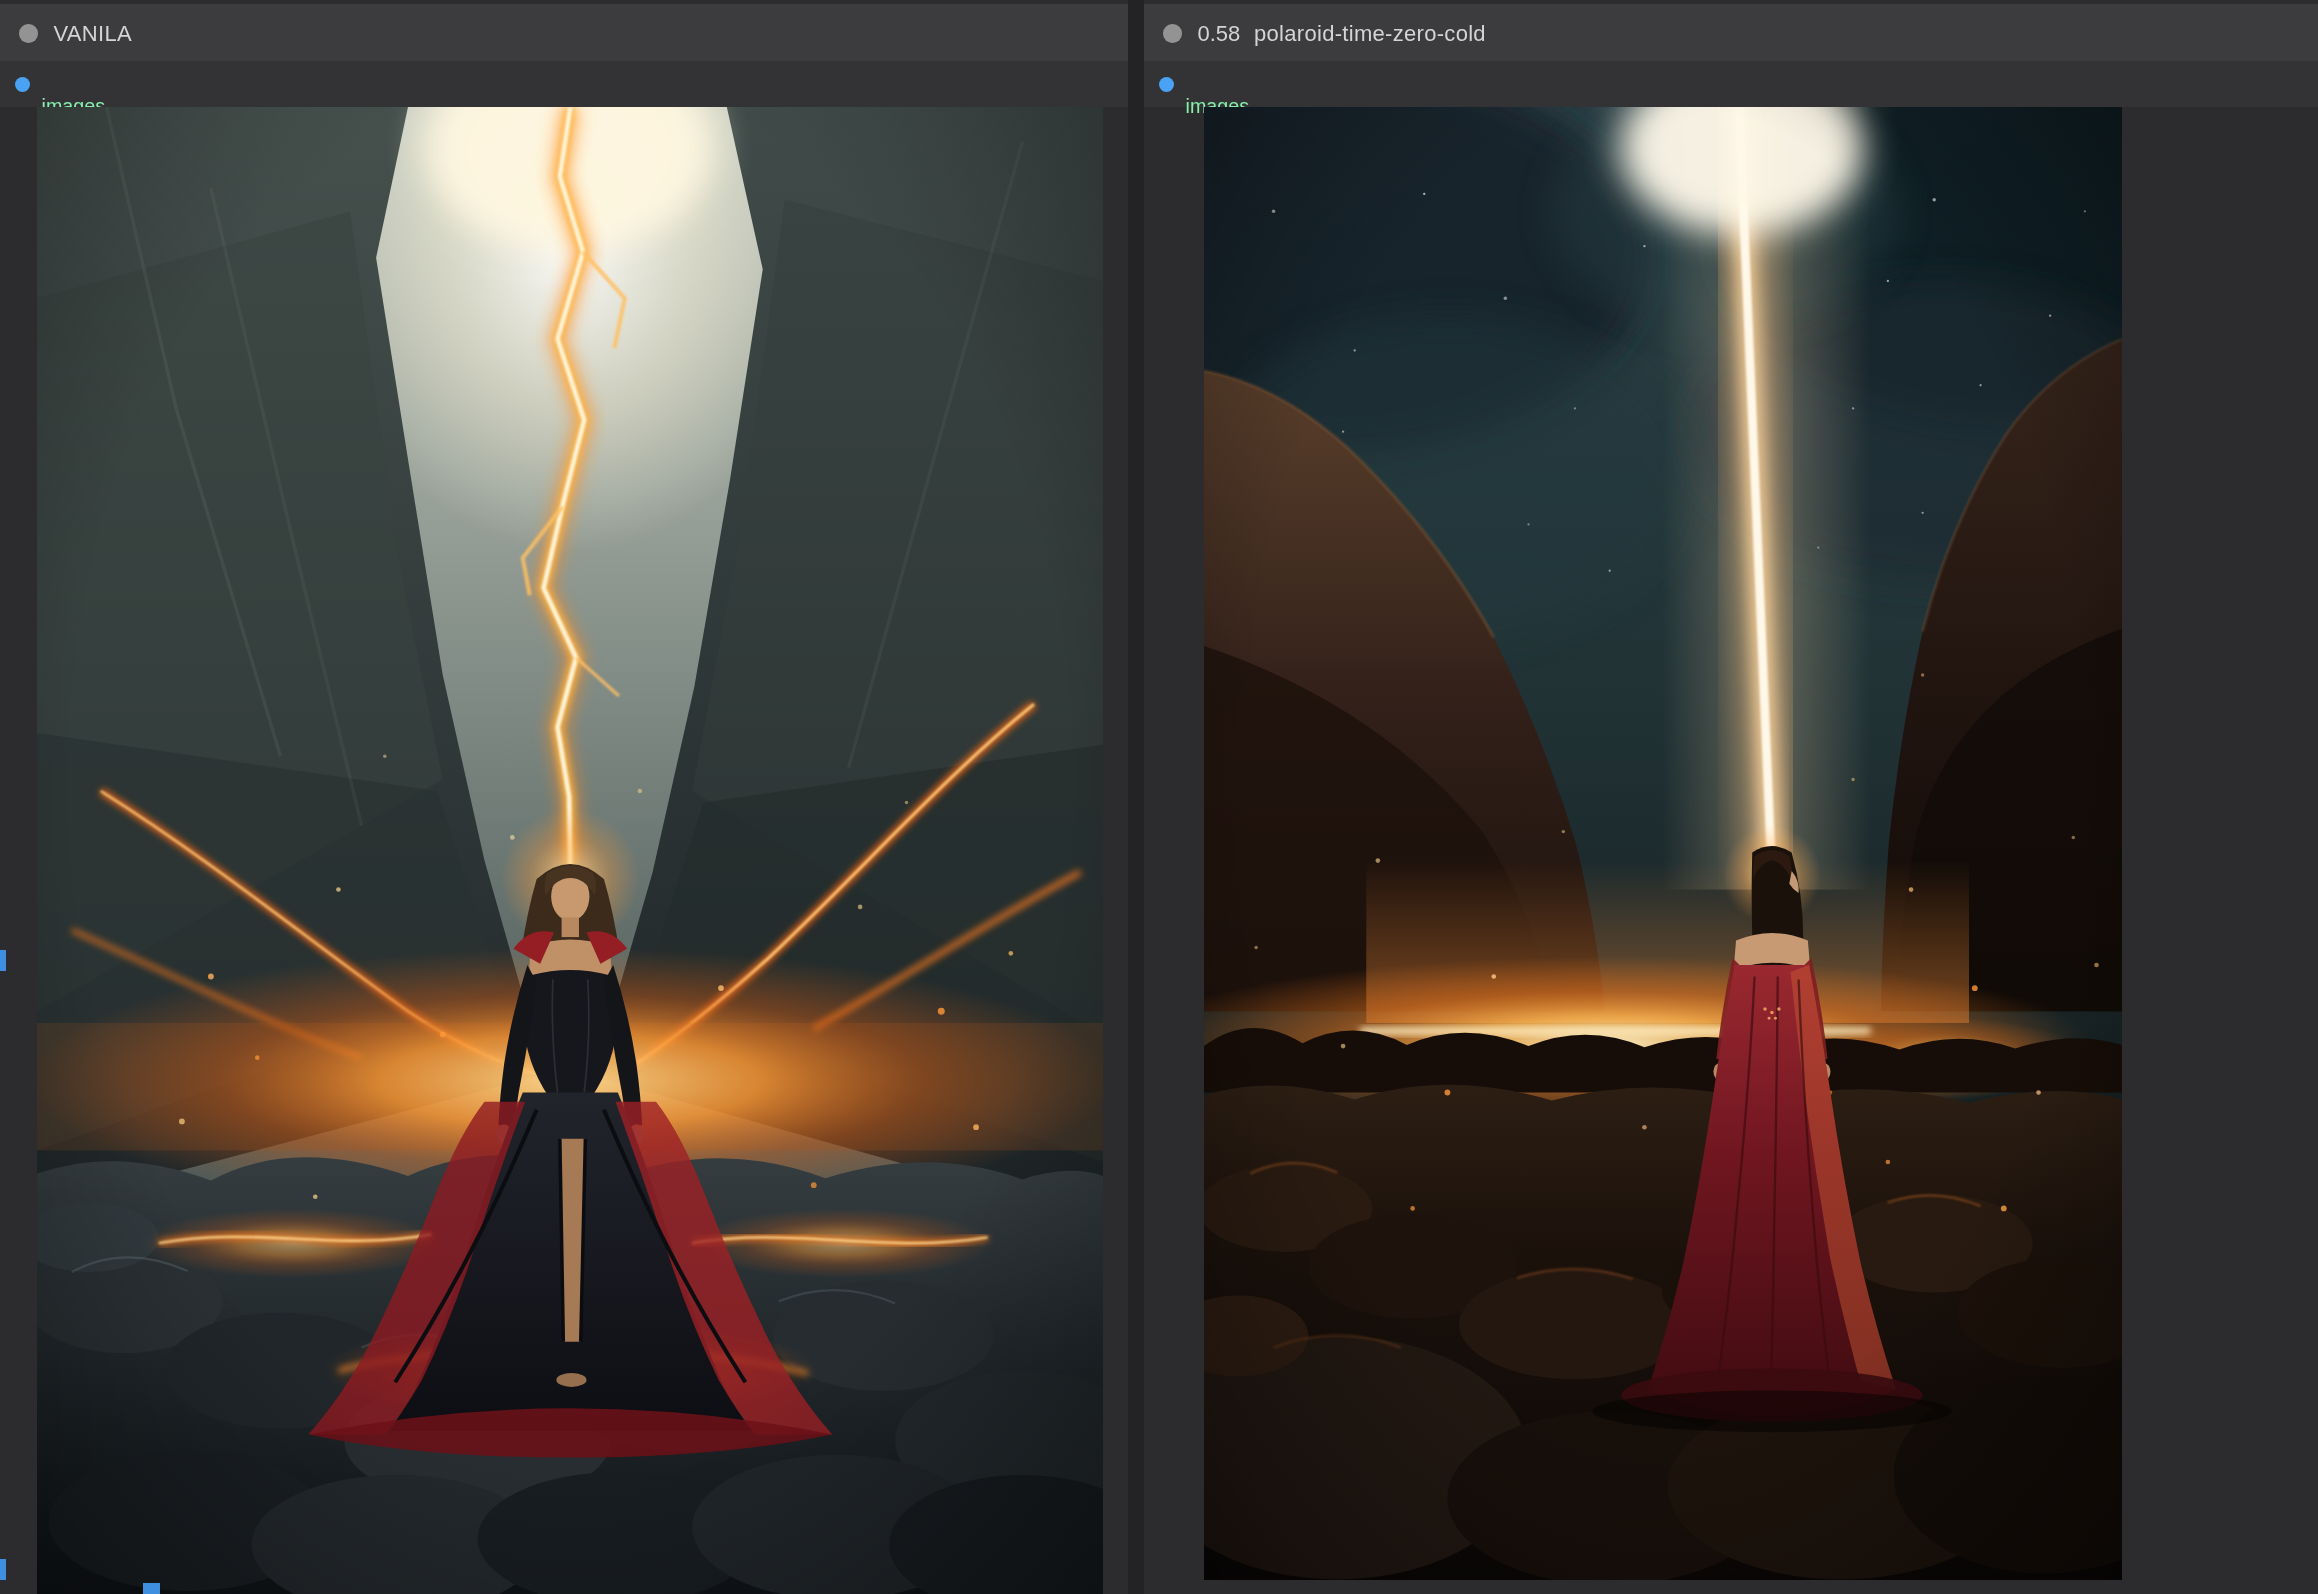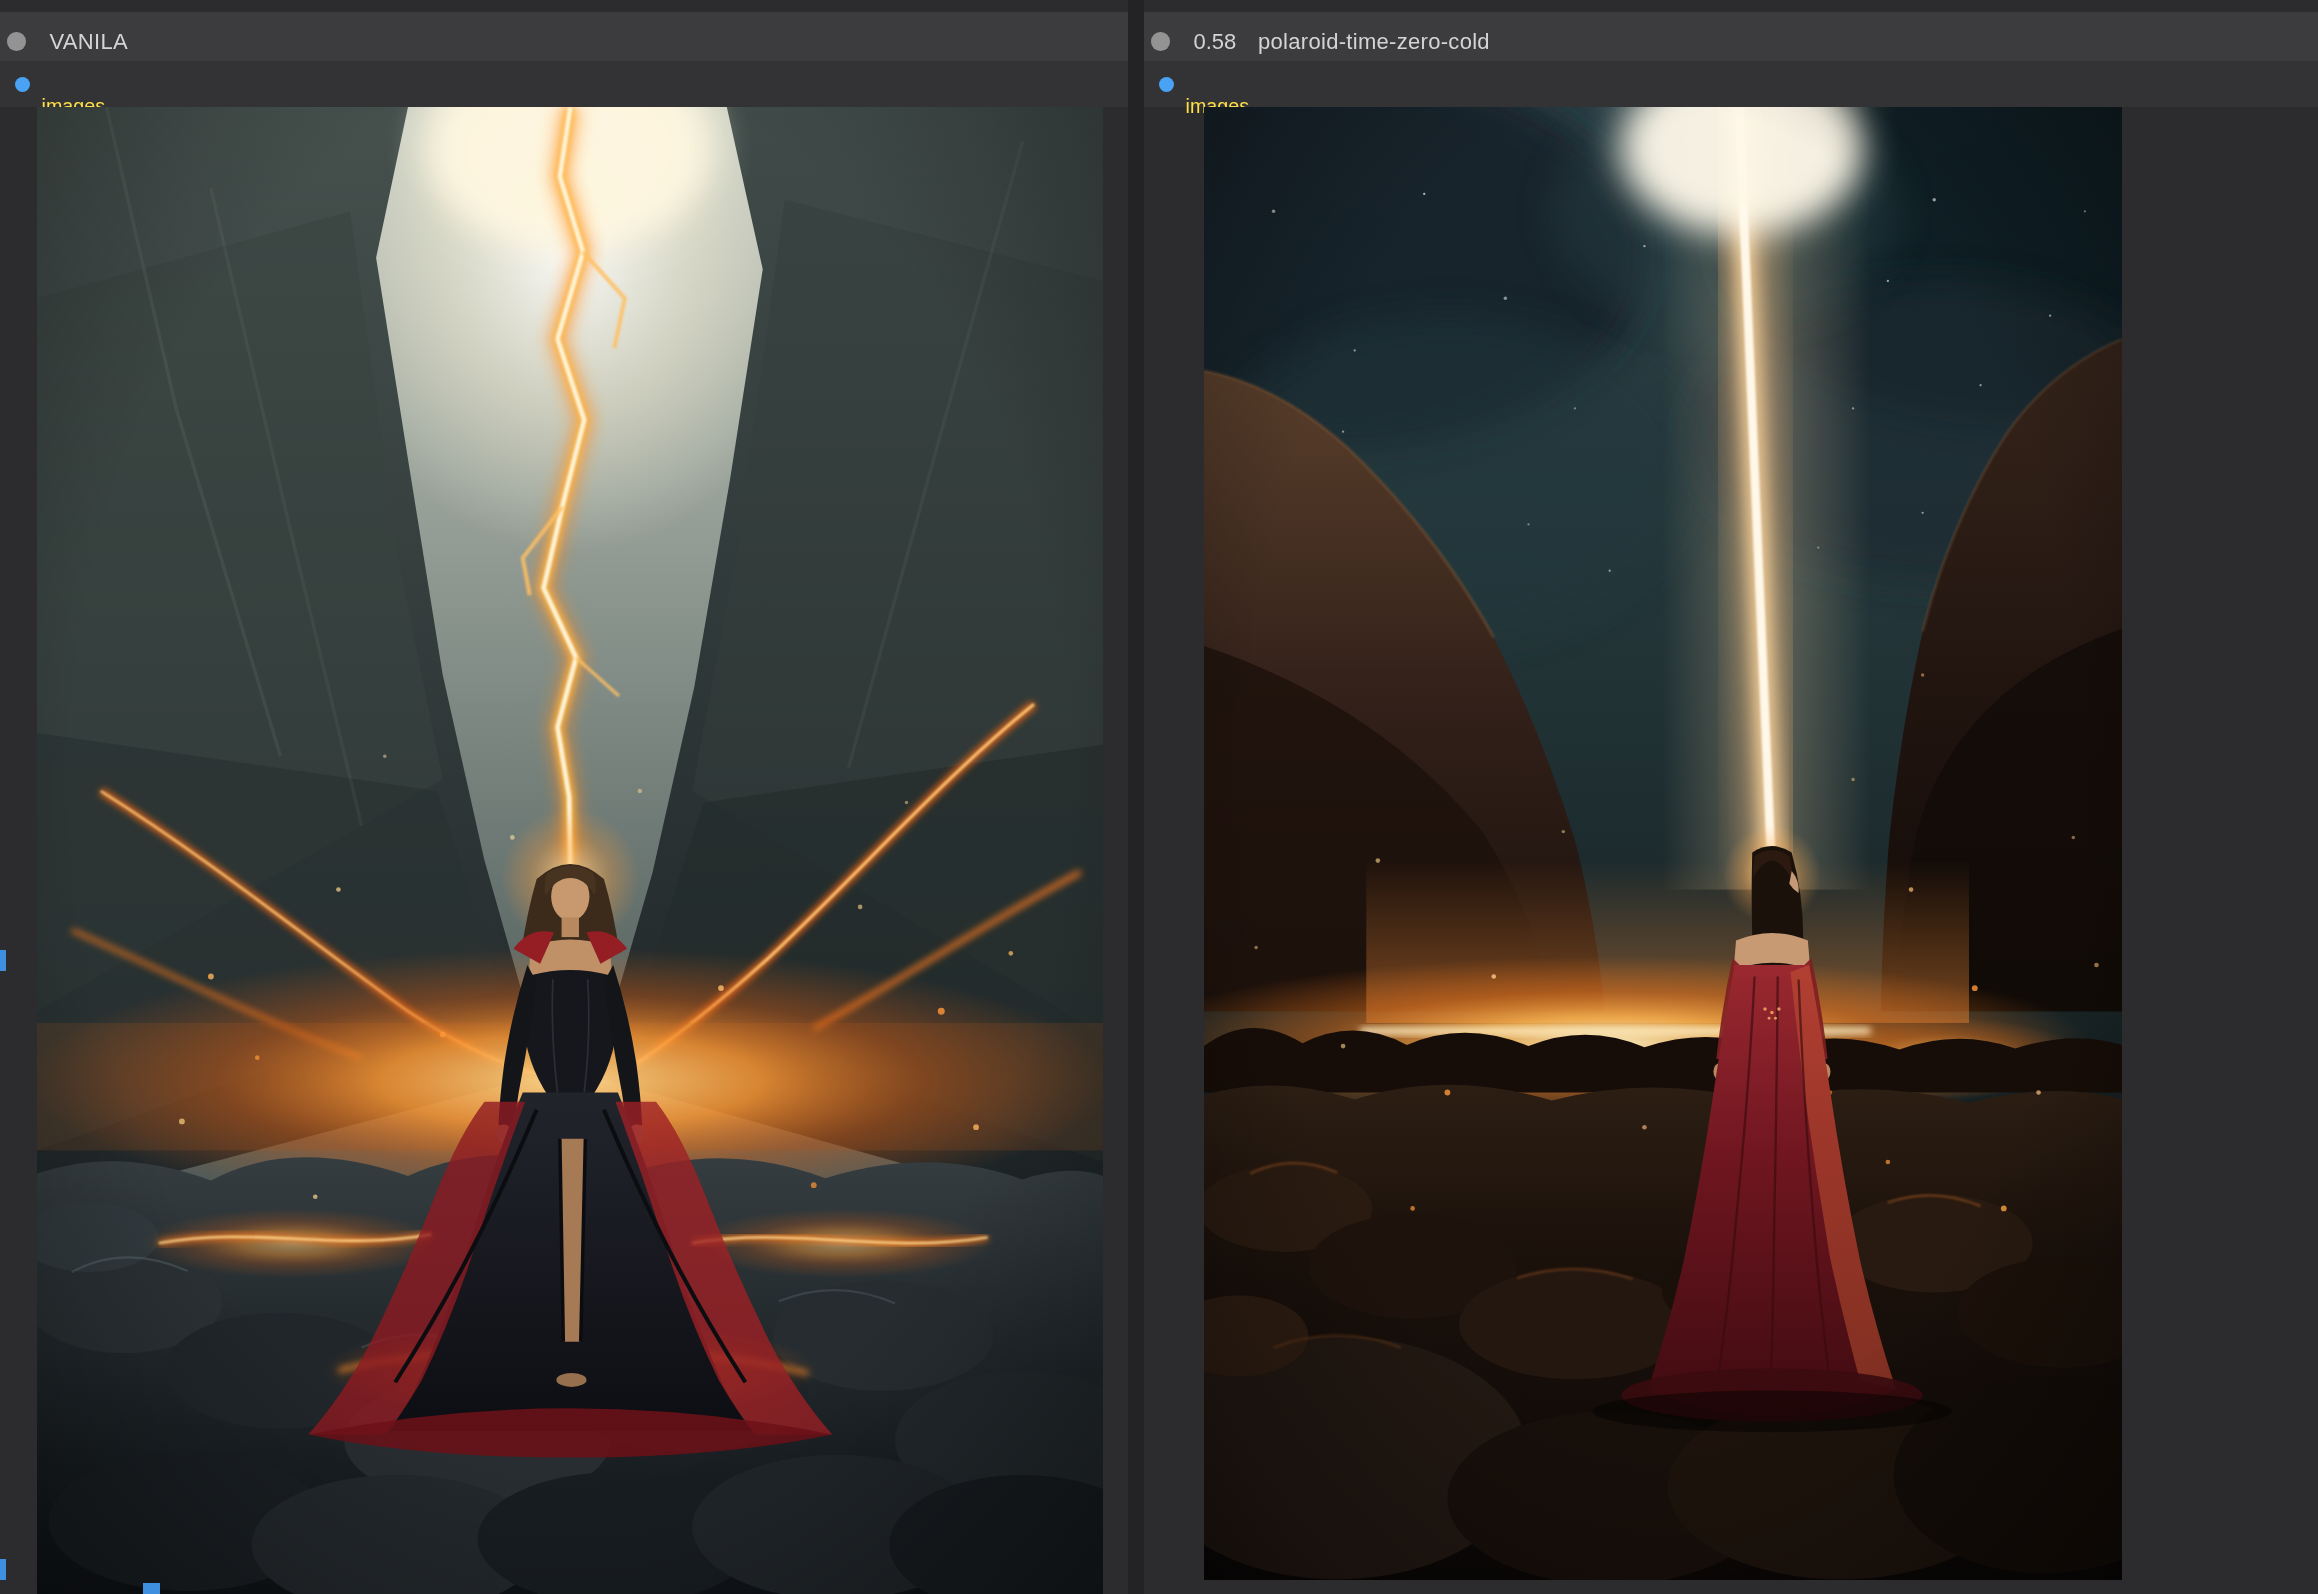--- a/index.html
+++ b/index.html
@@ -4,31 +4,31 @@
 <style>
   * { margin:0; padding:0; box-sizing:border-box; }
   html,body { width:2319px; height:1595px; background:#232325; font-family:"Liberation Sans",sans-serif; overflow:hidden; }
   .app { position:relative; width:2319px; height:1595px; }
 
   .panel { position:absolute; top:0; height:1595px; background:#2c2c2e; overflow:hidden; }
   .panel-left  { left:0; width:1128px; }
   .panel-right { left:1144px; width:1175px; }
   .divider { position:absolute; left:1128px; top:0; width:15.6px; height:1595px; background:#232325; }
 
-  .titlebar { position:absolute; top:12px; left:0; right:0; height:60px; background:#3c3c3e;
-              display:flex; align-items:center; padding-left:7px; gap:24px;
+  .titlebar { position:absolute; top:4px; left:0; right:0; height:60px; background:#3c3c3e;
+              display:flex; align-items:center; padding-left:19px; gap:16px;
               border-bottom:1.7px solid #2e2e30; }
   .title-text { font-size:22px; color:#d4d4d4; letter-spacing:0.3px; }
   .title-score { font-size:22px; color:#d4d4d4; margin-right:3.5px; }
   .dot-gray { width:18.5px; height:18.5px; border-radius:50%; background:#939393; flex:0 0 auto; }
 
   .sectionbar { position:absolute; top:61px; left:0; right:0; height:46px; background:#333335;
                 display:flex; align-items:center; padding-left:15px; gap:11.6px; }
   .dot-blue { width:15px; height:15px; border-radius:50%; background:#4aa2f5; flex:0 0 auto; }
-  .section-text { font-size:19.7px; color:#fde047;margin-top:44px; }
+  .section-text { font-size:19.7px; color:#86efac;margin-top:44px; }
 
   .image-frame { position:absolute; overflow:hidden; background:#151515; }
   .panel-left  .image-frame { left:37px;  top:107px; width:1066px; height:1488px; }
   .panel-right .image-frame { left:60px; top:107px; width:918px; height:1473px; }
   .image-frame svg { display:block; width:100%; height:100%; }
 
   .edge-marker { position:absolute; left:0; width:5.8px; height:21px; background:#3f8fe0; z-index:9; }
   .edge-marker-1 { top:950px; }
   .edge-marker-2 { top:1559px; }
   .corner-handle { position:absolute; left:143px; top:1583px; width:17.4px; height:11.6px; background:#3f8fe0; z-index:9; }

